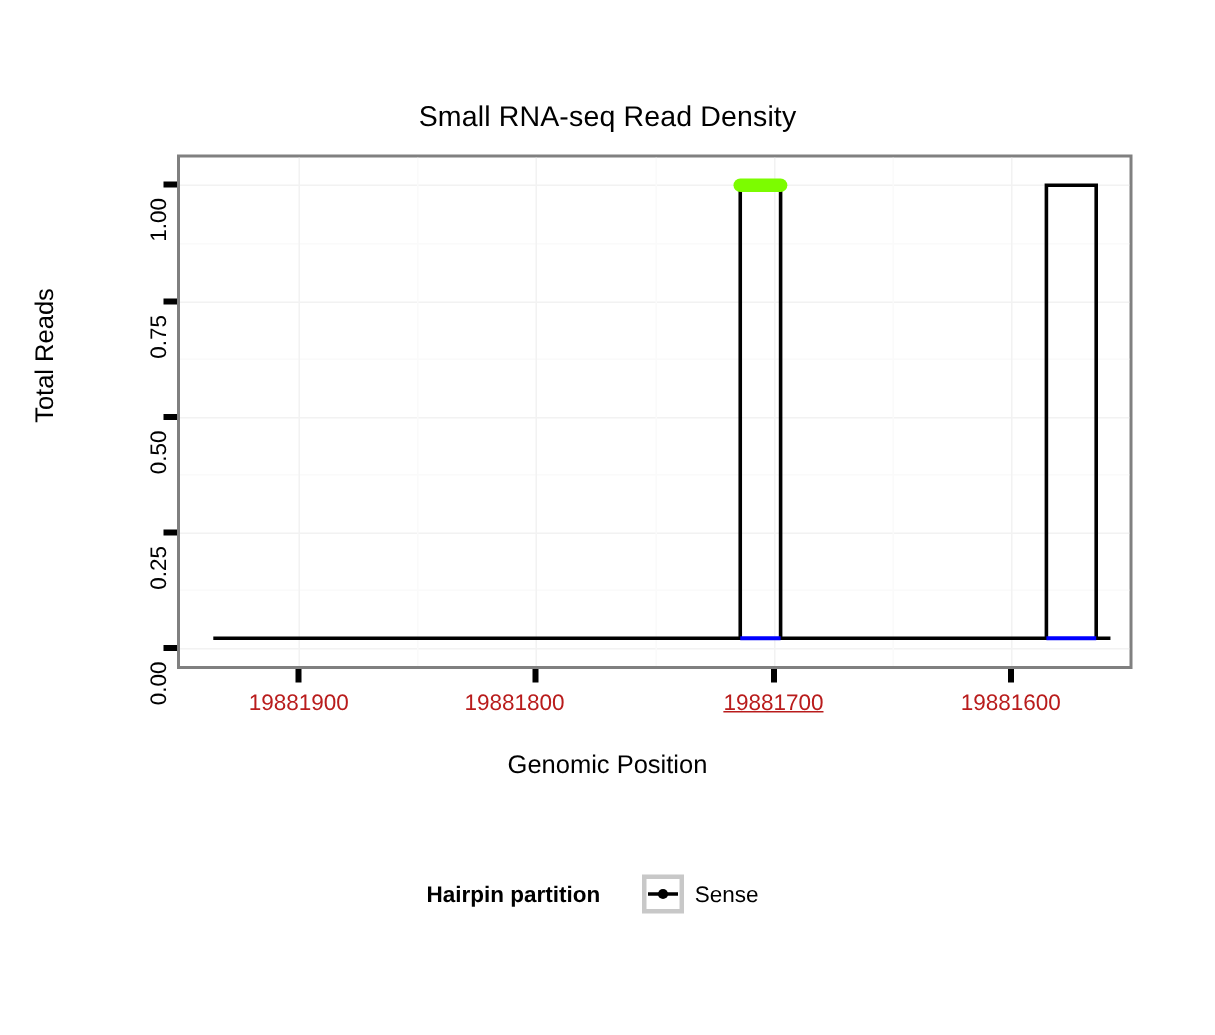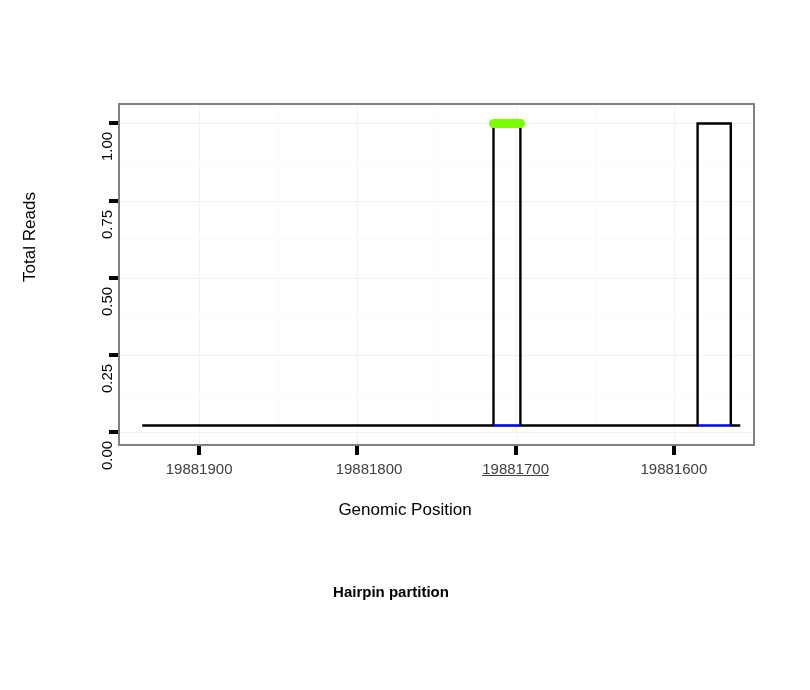--- a/index.html
+++ b/index.html
@@ -94,21 +94,21 @@
   }
   .tick-mark-x {
     position: absolute;
     width: 4px;
     height: 9px;
     background: #000000;
   }
   .tick-label-x {
     position: absolute;
     font-size: 15px;
-    color: #404040;
+    color: #b91c1c;
     white-space: nowrap;
     text-align: center;
     transform: translateX(-50%);
   }
 
   .axis-title-x {
     position: absolute;
     left: 0;
     top: 500px;
     width: 810px;
@@ -166,20 +166,21 @@
     color: #000000;
     margin-right: 14px;
     white-space: nowrap;
   }
 </style>
 </head>
 <body>
 
 <div id="root">
 
+  <div class="chart-title">Small RNA-seq Read Density</div>
 
   <div class="panel">
     <div class="panel-inner">
       <div id="gridlines">
           <div class="grid-major-y" style="top: 327px;"></div>
           <div class="grid-major-y" style="top: 250px;"></div>
           <div class="grid-major-y" style="top: 173px;"></div>
           <div class="grid-major-y" style="top: 96px;"></div>
           <div class="grid-major-y" style="top: 18px;"></div>
           <div class="grid-minor-y" style="top: 288px;"></div>
@@ -212,30 +213,39 @@
       <div class="tick-label-y" style="left: 58px; top: 268.582px; width: 48px; transform: rotate(-90deg);">0.50</div>
       <div class="tick-mark-y" style="left: 109px; top: 198.536px;"></div>
       <div class="tick-label-y" style="left: 58px; top: 191.536px; width: 48px; transform: rotate(-90deg);">0.75</div>
       <div class="tick-mark-y" style="left: 109px; top: 121.491px;"></div>
       <div class="tick-label-y" style="left: 58px; top: 114.491px; width: 48px; transform: rotate(-90deg);">1.00</div>
     </div>
   <div id="x-axis">
       <div class="tick-mark-x" style="left: 197.125px; top: 446px;"></div>
       <div class="tick-label-x" style="left: 199.125px; top: 460px;">19881900</div>
       <div class="tick-mark-x" style="left: 355.375px; top: 446px;"></div>
-      <div class="tick-label-x" style="left: 369px; top: 460px;">19881800</div>
+      <div class="tick-label-x" style="left: 343px; top: 460px;">19881800</div>
       <div class="tick-mark-x" style="left: 513.625px; top: 446px;"></div>
       <div class="tick-label-x" style="left: 515.625px; top: 460px; text-decoration: underline;">19881700</div>
       <div class="tick-mark-x" style="left: 671.875px; top: 446px;"></div>
       <div class="tick-label-x" style="left: 673.875px; top: 460px;">19881600</div>
     </div>
 
   <div class="axis-title-x">Genomic Position</div>
 
   <div class="axis-title-y">Total Reads</div>
 
   <div class="legend">
     <div class="legend-title">Hairpin partition</div>
     <div id="legend-items" style="display:flex;align-items:center;">
+        <div class="legend-item">
+          <div class="legend-key">
+            <svg width="20" height="14" viewBox="0 0 20 14">
+              <line x1="0" y1="7" x2="20" y2="7" stroke="#000000" stroke-width="2.4"></line>
+              <circle cx="10" cy="7" r="3.4" fill="#000000"></circle>
+            </svg>
+          </div>
+          <div class="legend-label">Sense</div>
+        </div>
       </div>
   </div>
 
 </div>
 
 </body></html>

